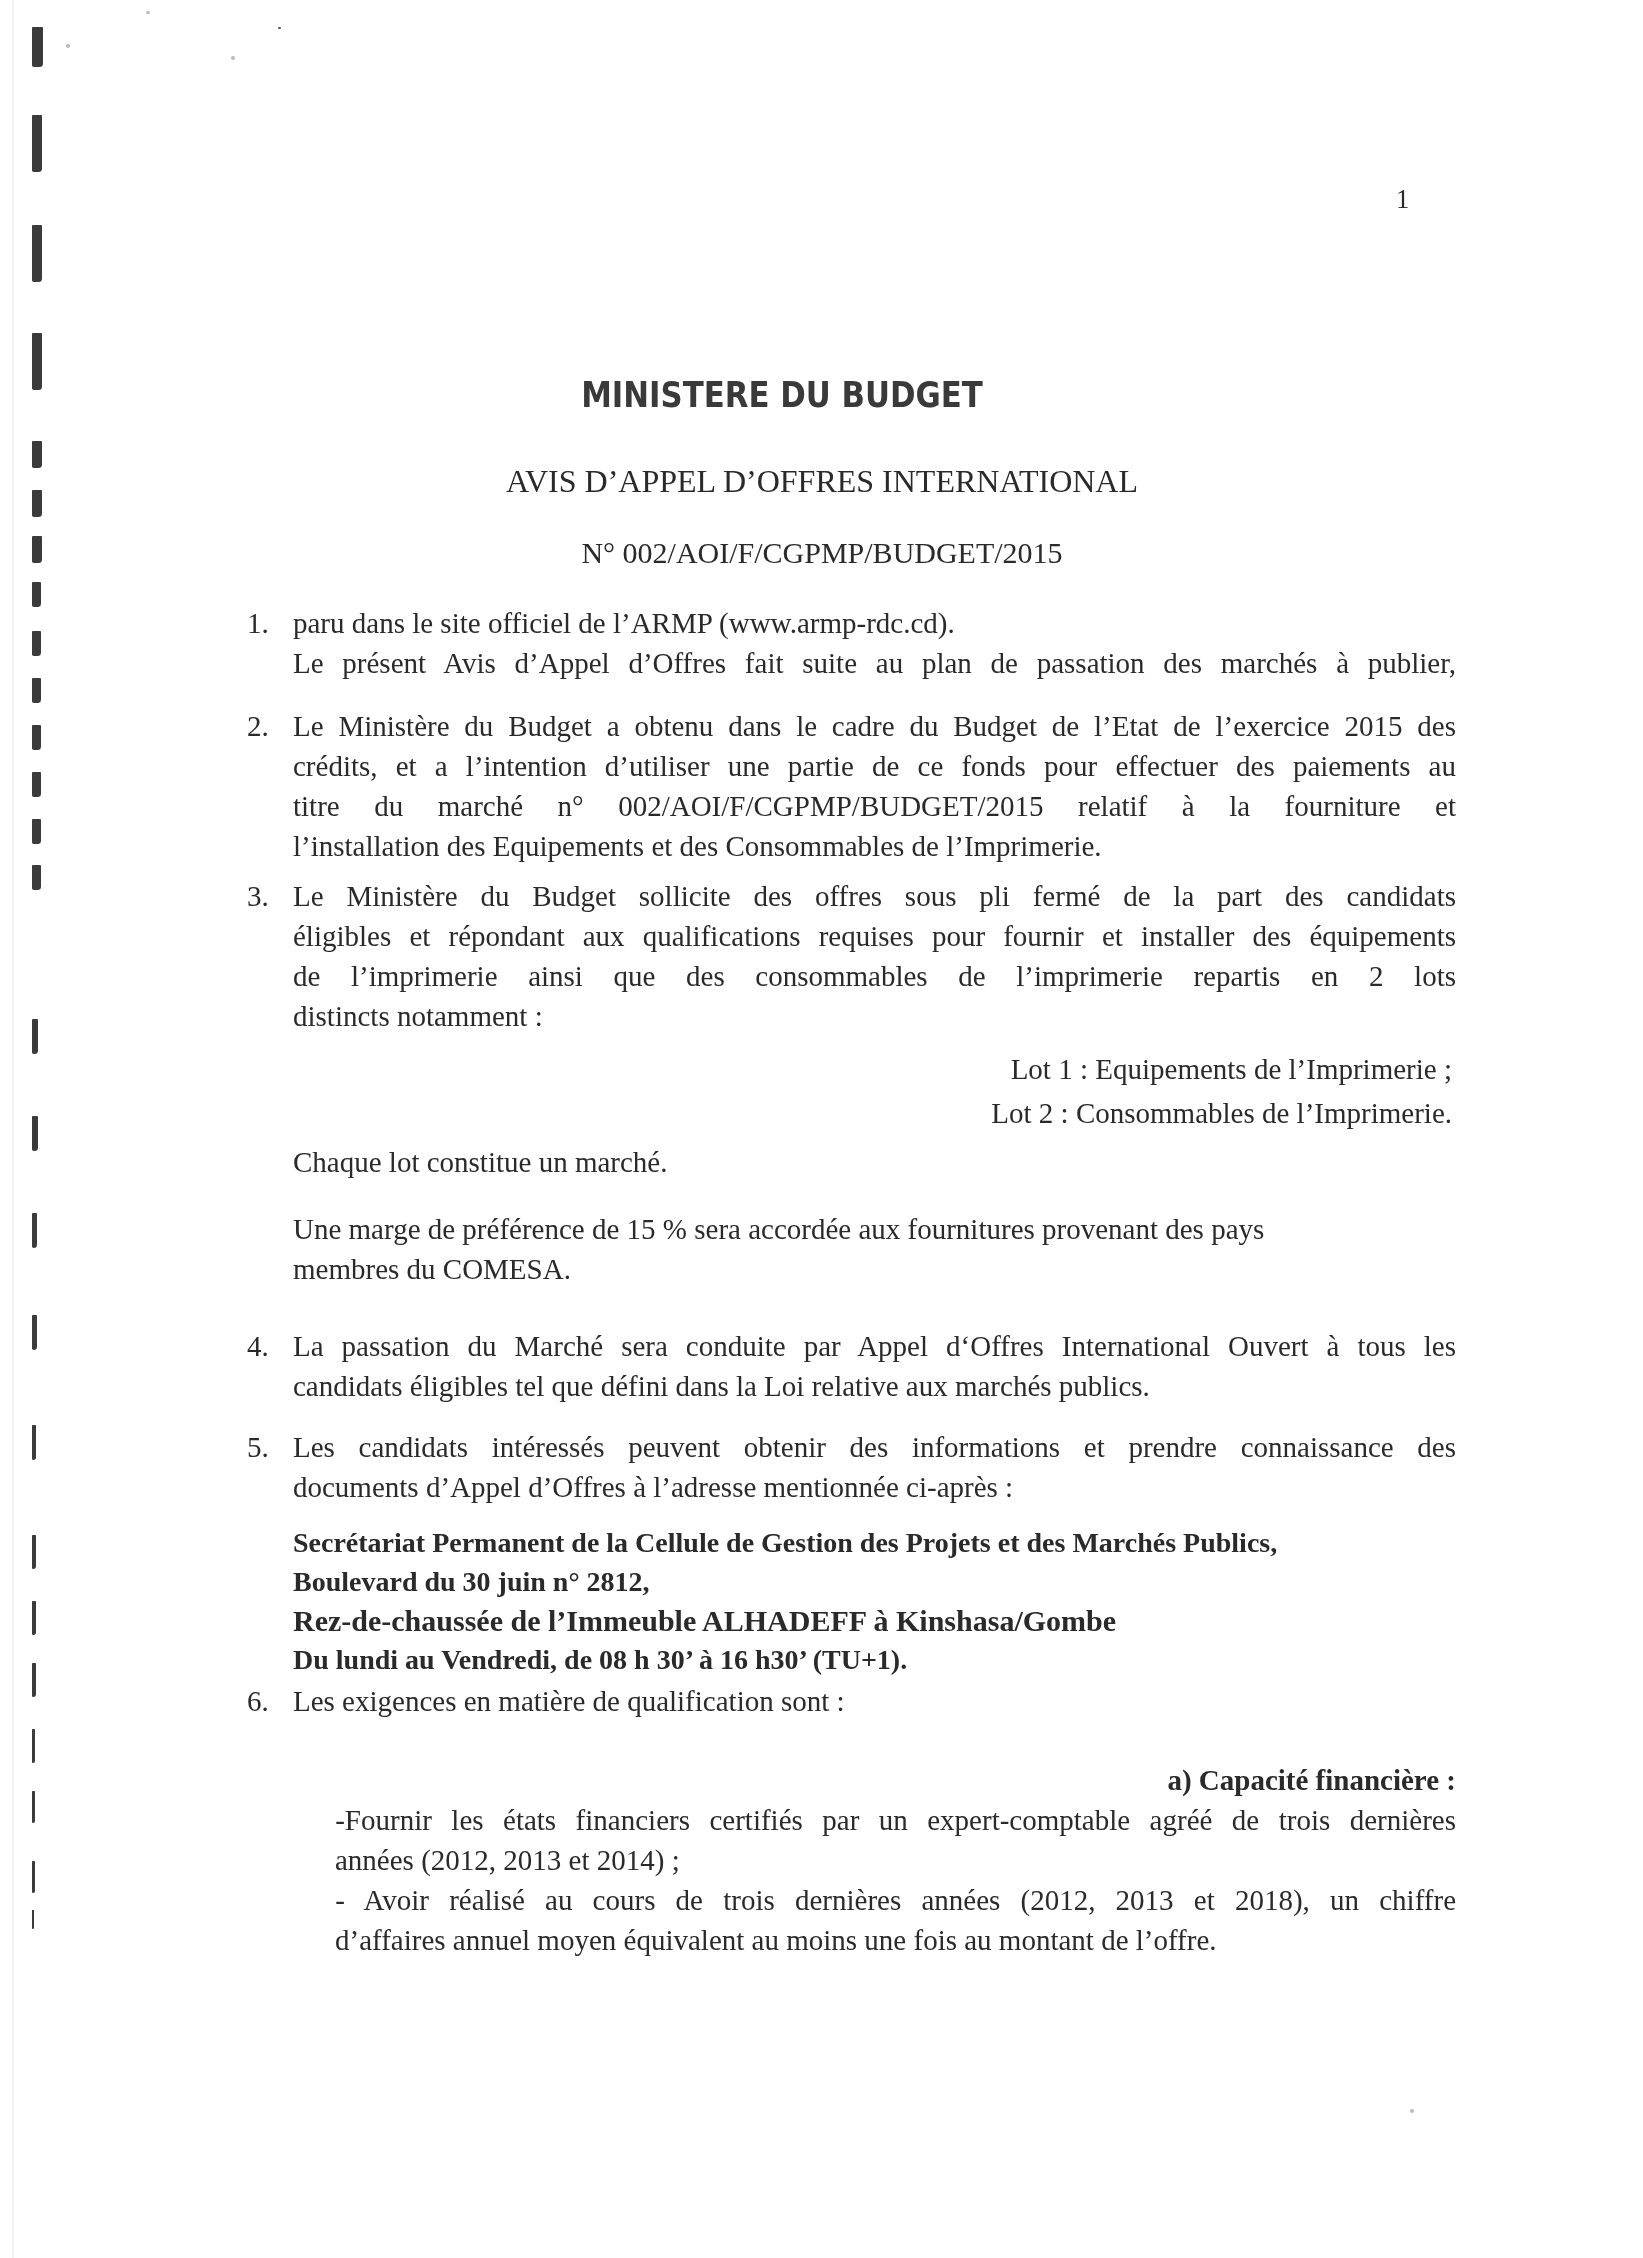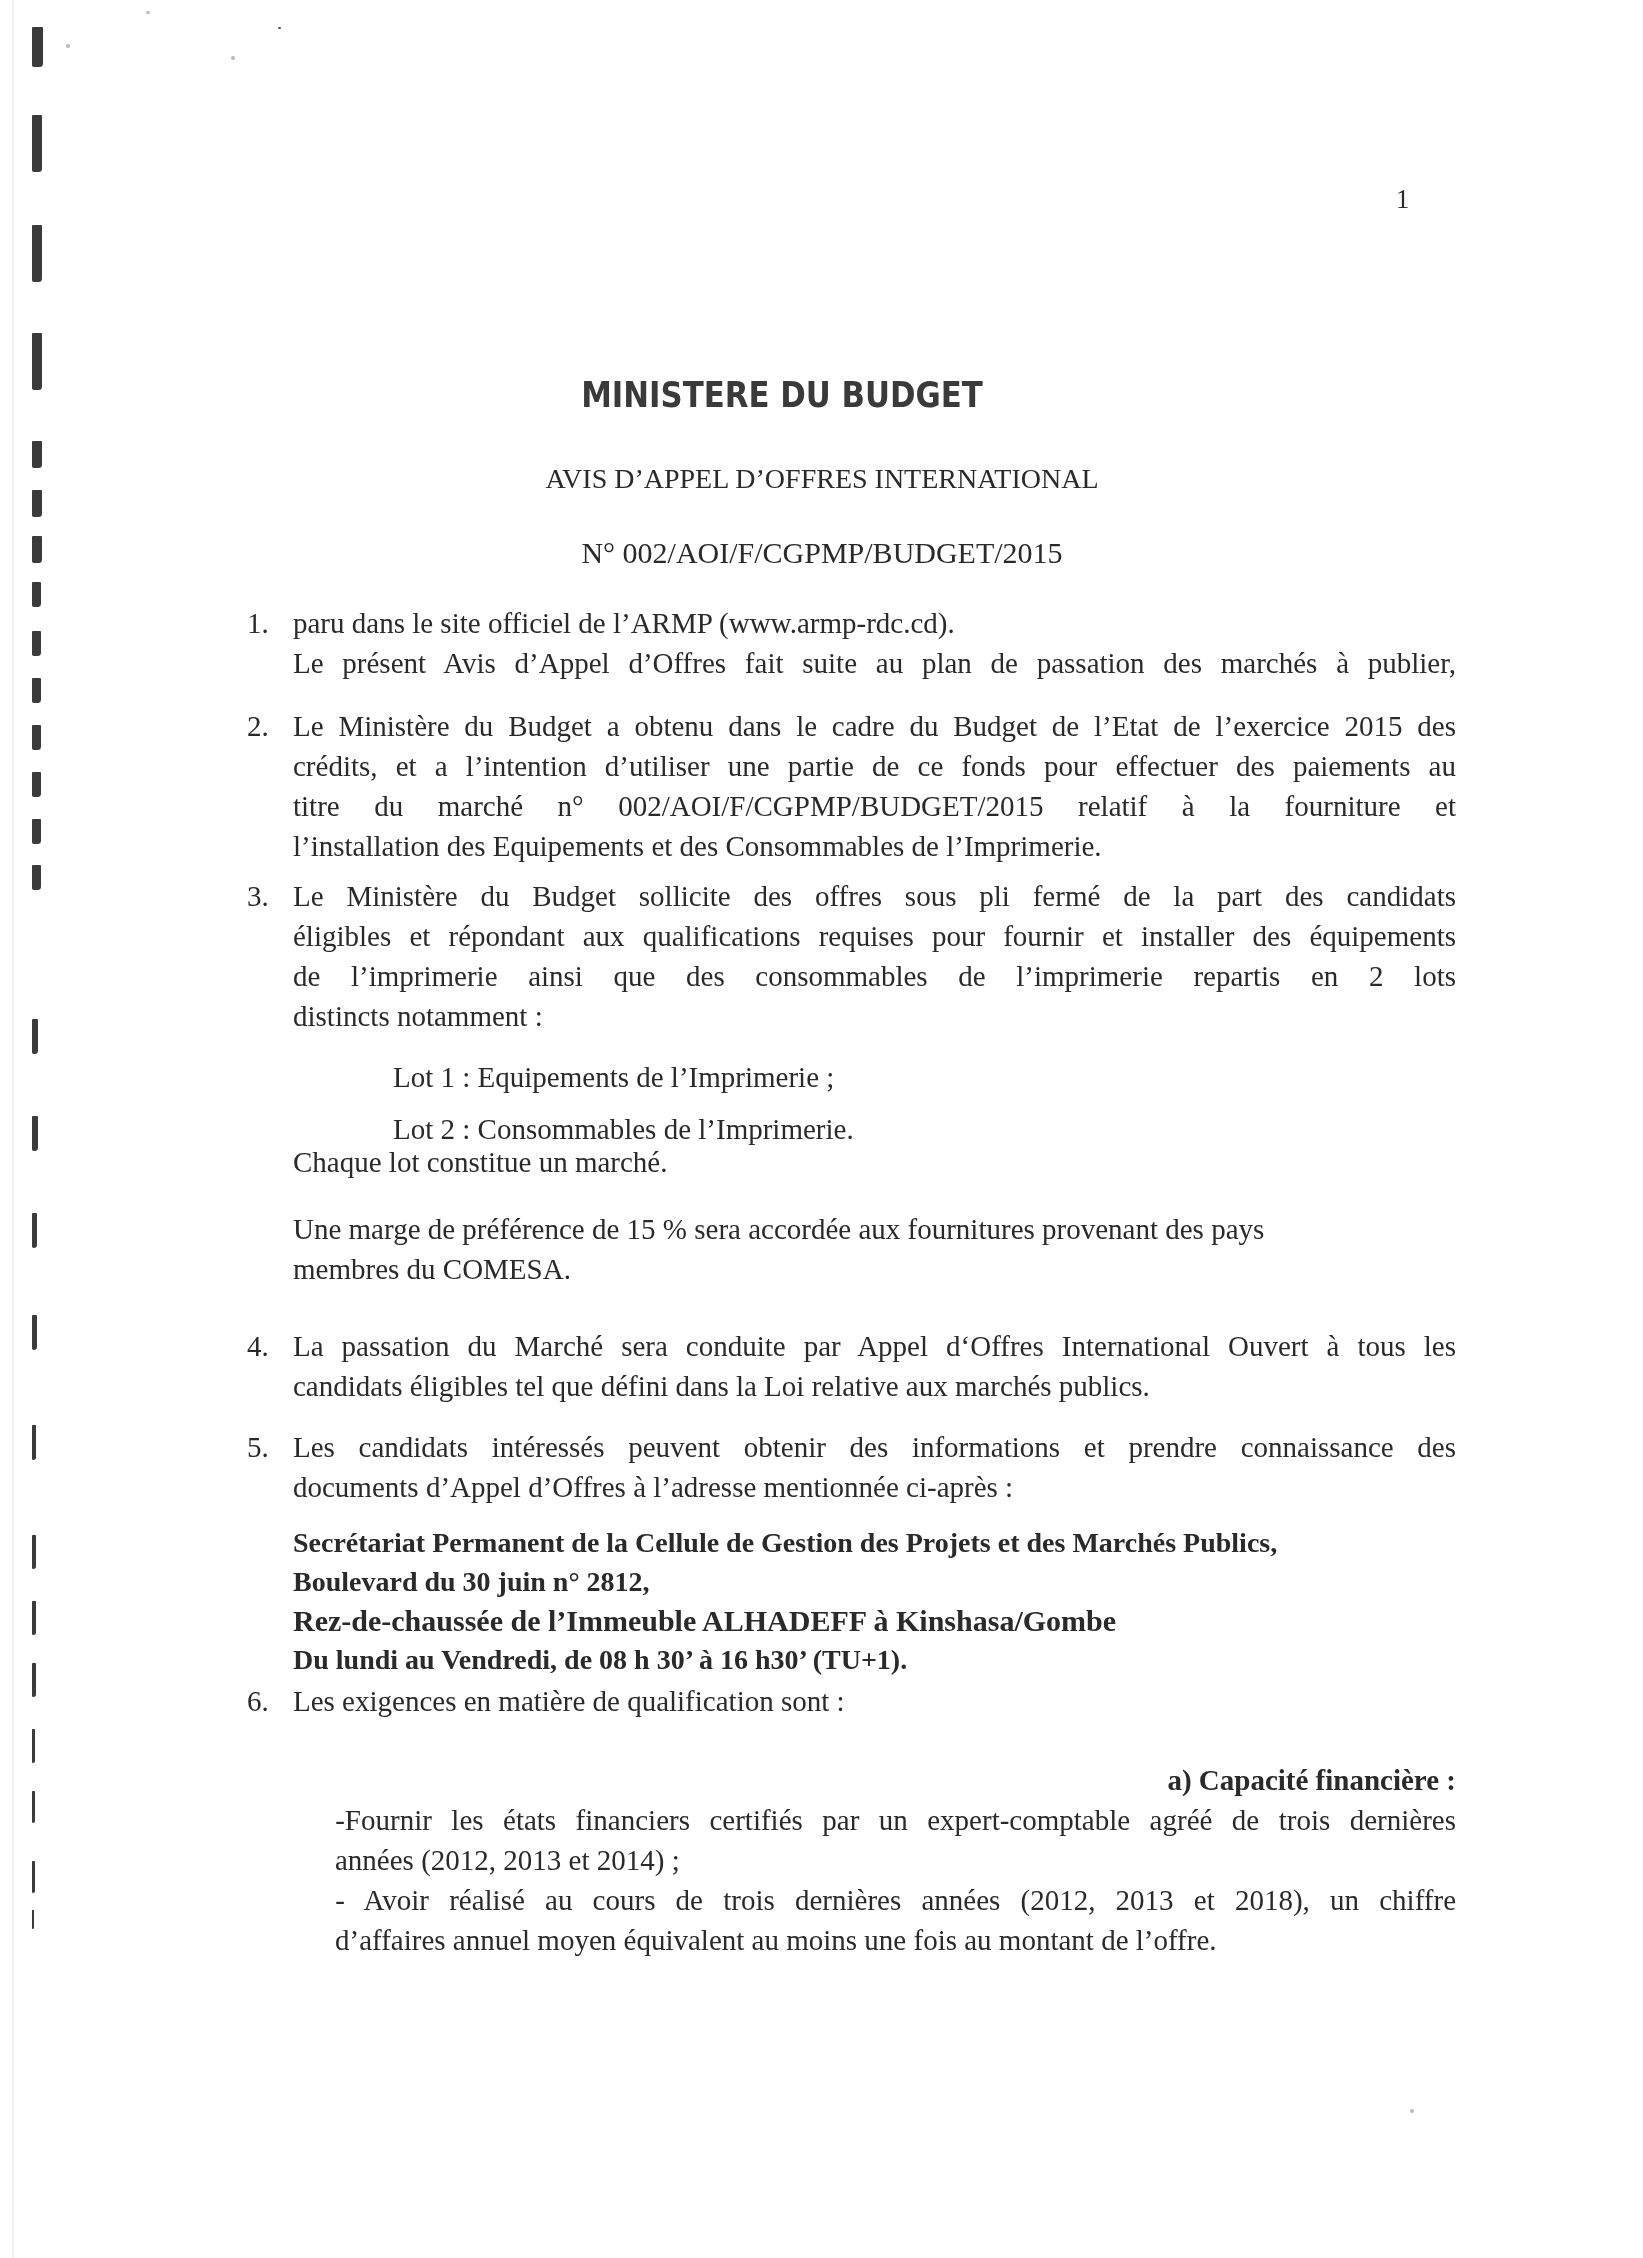--- a/index.html
+++ b/index.html
@@ -4,27 +4,27 @@
 <style>
   html, body { margin:0; padding:0; }
   body { width:1644px; height:2258px; background:#ffffff; position:relative; overflow:hidden;
          font-family:"Liberation Serif", serif; color:#2a2a2a; }
   .margin-line { position:absolute; left:12.4px; top:0; width:1.8px; height:2258px; background:#f1f1f1; }
   .punch { position:absolute; left:32px; width:8.8px; background:#3b3b3b; border-radius:0.9px 0.9px 3.5px 1.8px; }
   .speck { position:absolute; width:3.5px; height:3.5px; border-radius:50%; background:#bdbdbd; }
   .page-num { position:absolute; left:1396px; top:184px; font-size:26.5px; }
   .header { position:absolute; left:0; width:1644px; text-align:center; }
   .ministry { top:375px; left:-40px; font-family:"DejaVu Sans", sans-serif; font-weight:bold; font-size:35px; color:#3a3a3a; letter-spacing:0px; transform:scaleX(0.88); }
-  .avis { top:463px; font-size:28px; left:0; }
+  .avis { top:463px; font-size:32px; left:0; }
   .ref { top:536px; font-size:30px; left:0; }
   .body-block { position:absolute; left:247px; width:1209px; font-size:29px; line-height:40px; }
   .item { position:relative; padding-left:46px; text-align:justify; margin:0; }
   .item .num { position:absolute; left:0; top:0; }
   .sub { padding-left:46px; text-align:left; margin:0; }
-  .lot { padding-left:134px; margin:12px; }
+  .lot { padding-left:134px; margin:4px;text-align:right; }
   .bold { font-weight:bold;text-align:right; }
   .addr { padding-left:46px; font-weight:bold; margin:0; font-size:28px; line-height:39px; }
   .crit { padding-left:46px; margin:0; }
   .bullet { padding-left:97px; text-indent:-8.8px; text-align:justify; margin:0; }
   .bullet-cont { padding-left:88px; text-align:justify; margin:0; }
 </style>
 </head>
 <body>
 
 <div class="margin-line"></div>

